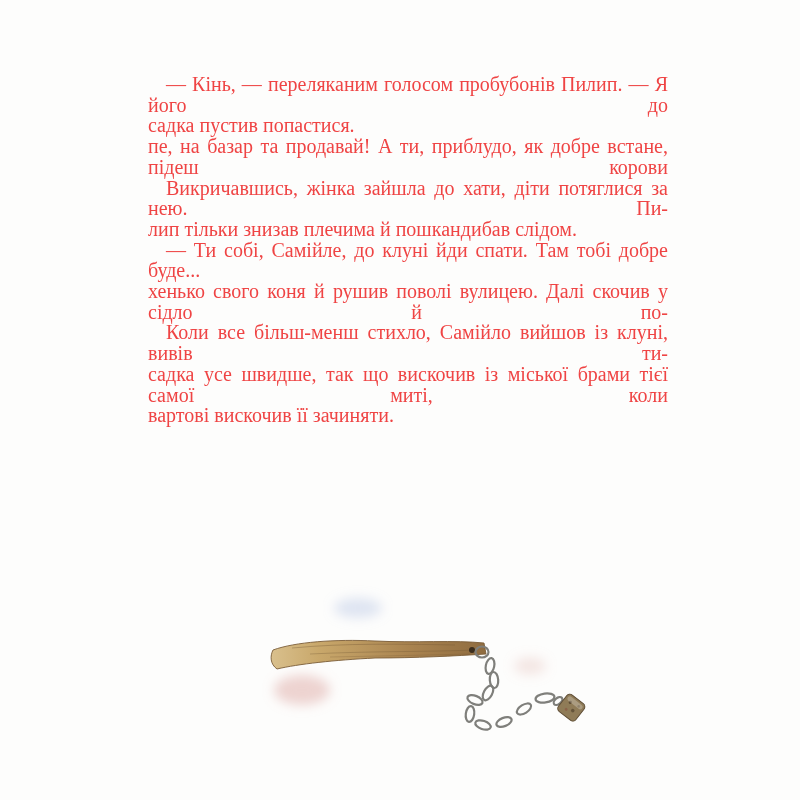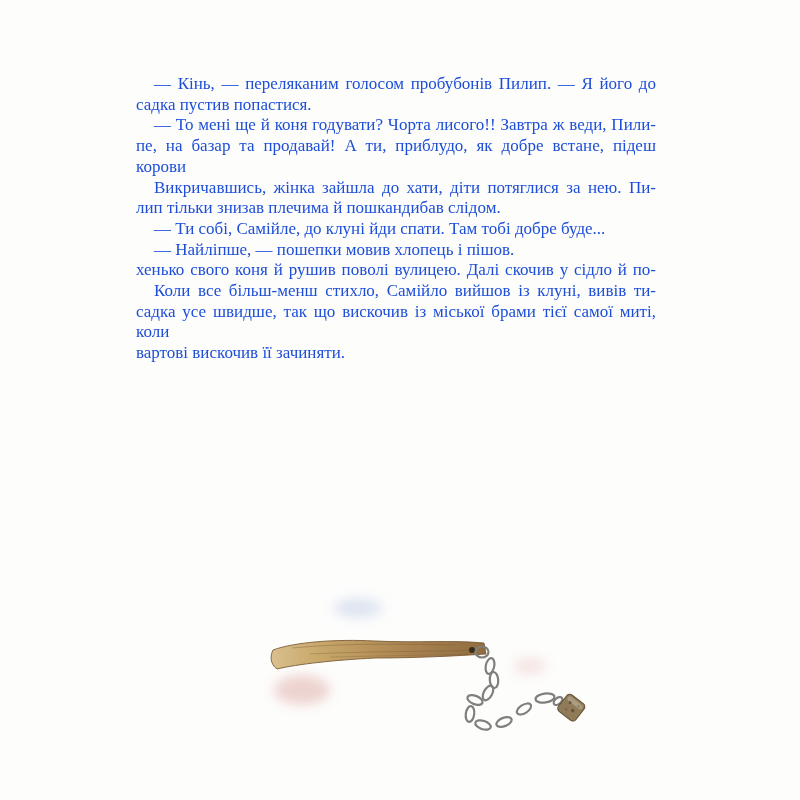--- a/index.html
+++ b/index.html
@@ -9,24 +9,24 @@
     position:relative;
     overflow:hidden;
     font-family:"Liberation Serif", "DejaVu Serif", serif;
   }
   .page{
     position:absolute;inset:0;
     background:#fdfdfc;
   }
   .text-block{
     position:absolute;
-    left:136px;top:74px;width:520px;
-    font-size:17px;
+    left:148px;top:74px;width:520px;
+    font-size:20px;
     line-height:20.7px;
-    color:#1d4ed8;
+    color:#ef4444;
   }
   .ln{
     text-align:justify;
     text-align-last:justify;
   }
   .ln.ind{ text-indent:18px; }
   .ln.end{ text-align-last:left; }
   .illustration{
     position:absolute;
     left:250px;top:578px;
@@ -34,26 +34,24 @@
   }
 </style>
 </head>
 <body>
 
 <div class="page">
 
   <div class="text-block">
     <div class="ln ind">— Кінь, — переляканим голосом пробубонів Пилип. — Я його до</div>
     <div class="ln end">садка пустив попастися.</div>
-    <div class="ln ind">— То мені ще й коня годувати? Чорта лисого!! Завтра ж веди, Пили-</div>
     <div class="ln">пе, на базар та продавай! А ти, приблудо, як добре встане, підеш корови</div>
     <div class="ln ind">Викричавшись, жінка зайшла до хати, діти потяглися за нею. Пи-</div>
     <div class="ln end">лип тільки знизав плечима й пошкандибав слідом.</div>
     <div class="ln ind end">— Ти собі, Самійле, до клуні йди спати. Там тобі добре буде...</div>
-    <div class="ln ind end">— Найліпше, — пошепки мовив хлопець і пішов.</div>
     <div class="ln">хенько свого коня й рушив поволі вулицею. Далі скочив у сідло й по-</div>
     <div class="ln ind">Коли все більш-менш стихло, Самійло вийшов із клуні, вивів ти-</div>
     <div class="ln">садка усе швидше, так що вискочив із міської брами тієї самої миті, коли</div>
     <div class="ln end">вартові вискочив її зачиняти.</div>
   </div>
 
   <svg class="illustration" viewBox="0 0 390 185" xmlns="http://www.w3.org/2000/svg">
     <defs>
       <linearGradient id="wood" x1="0" y1="0" x2="1" y2="0">
         <stop offset="0" stop-color="#d9c08d"></stop>

